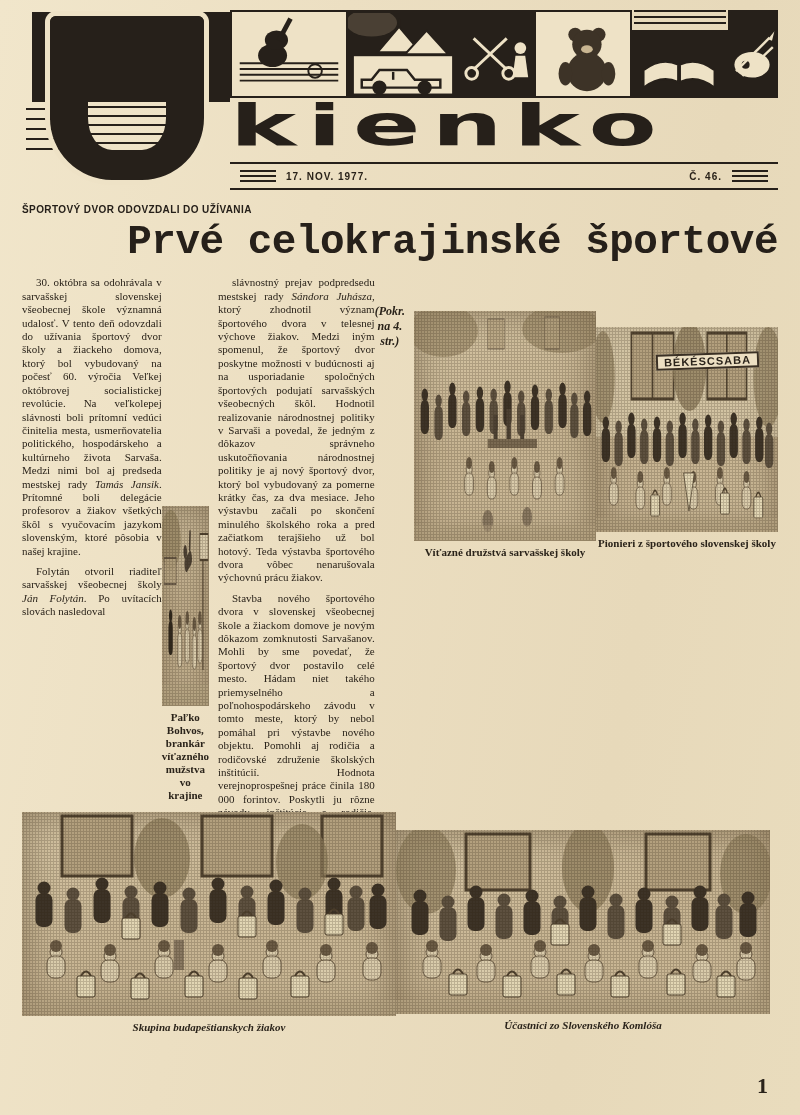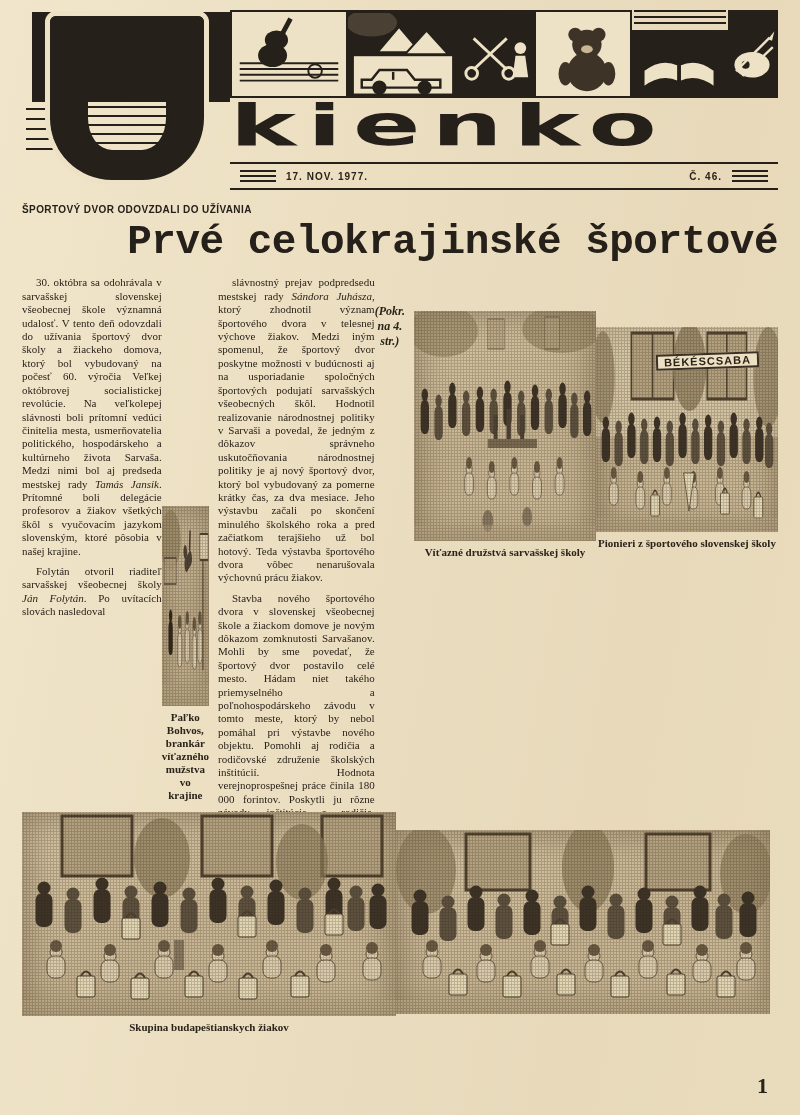--- a/index.html
+++ b/index.html
@@ -67,21 +67,21 @@
   .photo svg{display:block;width:100%;height:100%;}
   .cap{font-weight:bold;font-size:11px;line-height:13px;text-align:center;margin-top:5px;}
   .fig-col1{margin-top:auto;}
   .fig-col1 .photo{height:200px;}
   .fig1 .photo{height:230px;}
   .fig3{margin-top:16px;}
   .fig3 .photo{height:205px;}
   .sign{position:absolute;top:26px;left:33%;background:#ecdfc2;border:2px solid #3a3024;
     padding:0 6px;font-family:"Liberation Sans", sans-serif;font-weight:bold;font-size:11px;
     letter-spacing:1px;transform:rotate(-2deg);color:#2a231a;z-index:2;}
-  .bottom{display:flex;margin-top:10px;}
+  .bottom{display:flex;margin-top:10px;font-style:italic;}
   .figL{width:374px;flex:none;}
   .figL .photo{height:204px;}
   .figR{width:374px;flex:none;margin-top:18px;}
   .figR .photo{height:184px;}
   .pagenum{position:absolute;right:32px;bottom:16px;font-weight:bold;font-size:22px;}
 </style>
 </head>
 <body>
 
 <svg width="0" height="0" style="position:absolute" aria-hidden="true">
@@ -493,17 +493,18 @@
               <use href="#bag" x="62" y="142"></use>
               <use href="#bag" x="116" y="144"></use>
               <use href="#bag" x="170" y="142"></use>
               <use href="#bag" x="224" y="144"></use>
               <use href="#bag" x="280" y="142"></use>
               <use href="#bag" x="330" y="144"></use>
             </g>
           <rect x="0" y="170" width="374" height="14" fill="#b7a584" opacity=".5"></rect>
         </svg>
       </div>
+      <figcaption class="cap">Účastníci zo Slovenského Komlóša</figcaption>
     </figure>
   </div>
 
   <div class="pagenum">1</div>
 </div>
 
 </body></html>

